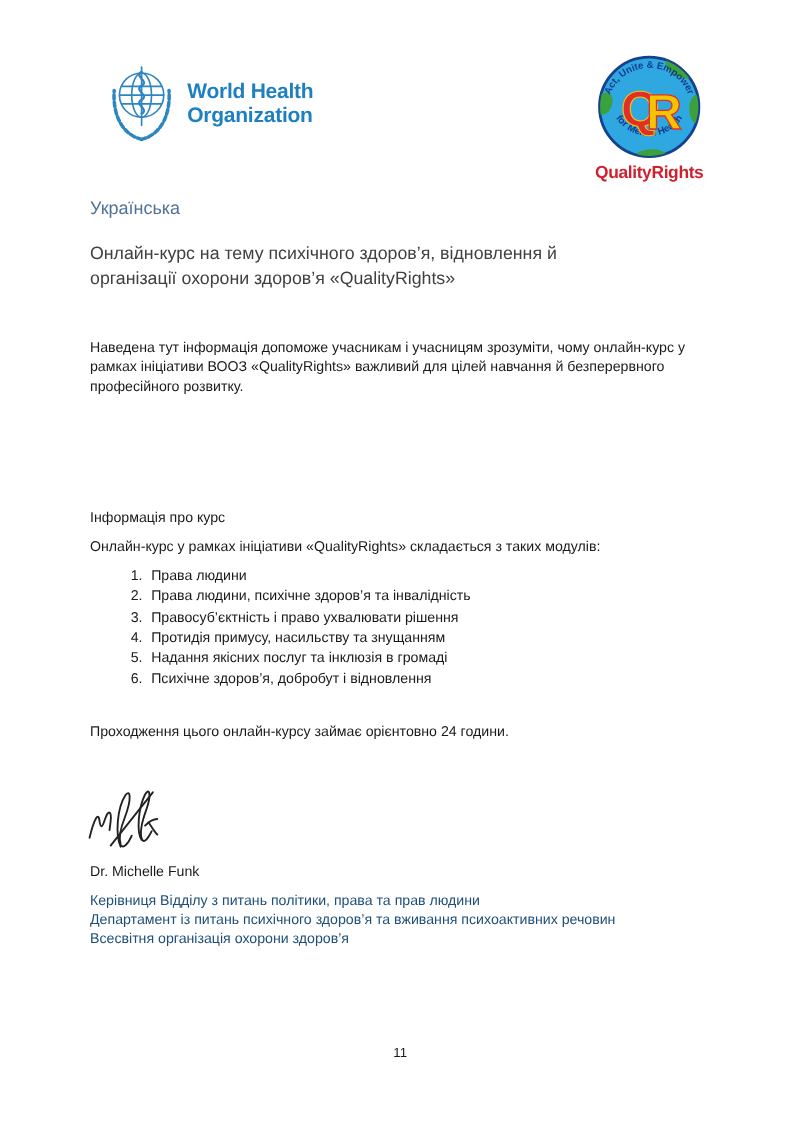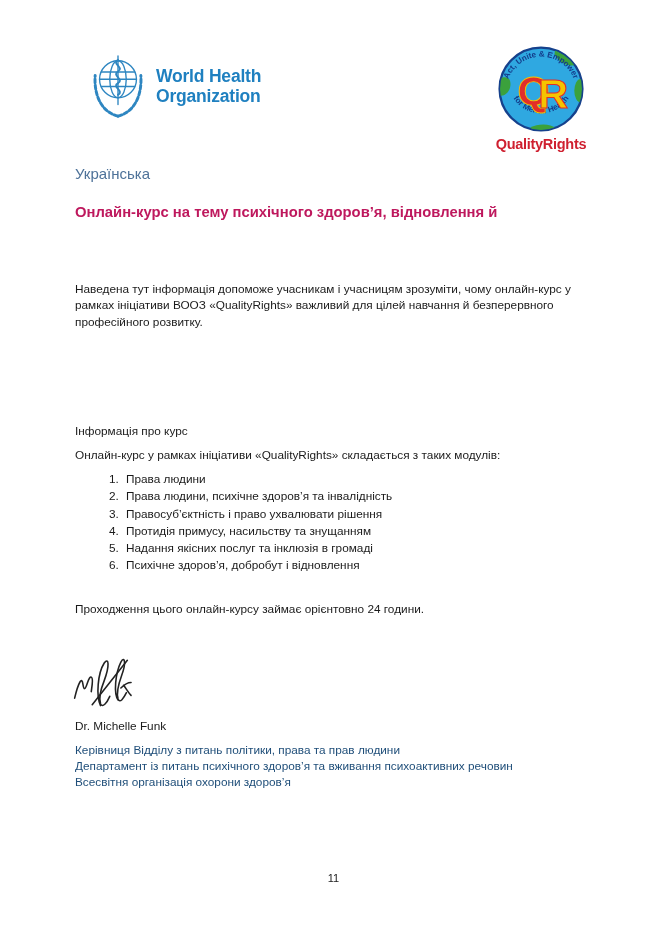--- a/index.html
+++ b/index.html
@@ -14,21 +14,21 @@
   
   .who-logo{position:absolute;left:88px;top:54px;display:flex;align-items:flex-start;}
   .who-emblem{width:60px;height:68px;}
   .who-text{margin-left:8px;margin-top:12px;font-weight:bold;font-size:17.5px;line-height:20px;color:#1f80c0;letter-spacing:-0.2px;}
   .qr-logo{position:absolute;left:495px;top:44px;width:92px;text-align:center;}
   .qr-globe{width:90px;height:90px;display:block;margin:0 auto;}
   .qr-wordmark{margin-top:2px;font-weight:bold;font-size:14.5px;color:#cf2030;letter-spacing:-0.3px;}
 
   
   .lang-label{position:absolute;left:75px;top:165px;font-size:15px;color:#4e7299;}
-  .doc-title{position:absolute;left:75px;top:202px;width:530px;font-weight:bold;font-size:14.8px;line-height:20.6px;color:#be185d;}
+  .doc-title{position:absolute;left:75px;top:202px;width:530px;font-weight:normal;font-size:14.8px;line-height:20.6px;color:#404040;}
   .para{position:absolute;left:75px;width:522px;font-size:11.8px;line-height:16.4px;}
   .p1{top:281px;}
   .p2{top:344px;}
   .bold{font-weight:bold;}
   .section-heading{position:absolute;left:75px;top:424px;font-size:11.8px;font-weight:normal;}
   .modules-intro{position:absolute;left:75px;top:448px;width:522px;font-size:11.8px;}
   .modules-list{position:absolute;left:75px;top:471px;width:500px;margin:0;padding-left:47px;font-size:11.8px;}
   .modules-list li{line-height:17.3px;padding-left:4px;}
   .duration-note{position:absolute;left:75px;top:602px;width:522px;font-size:11.8px;}
 
@@ -86,20 +86,21 @@
       <text x="24" y="68" font-size="46" font-weight="bold" fill="#e22e29" stroke="#f5c400" stroke-width="1">Q</text>
       <text x="47" y="71" font-size="46" font-weight="bold" fill="#f5c400" stroke="#e22e29" stroke-width="1.2">R</text>
     </svg>
     <div class="qr-wordmark">QualityRights</div>
   </div>
 
   <div class="lang-label">Українська</div>
 
   <div class="doc-title">
     <div>Онлайн-курс на тему психічного здоров’я, відновлення й</div>
+    <div>організації охорони здоров’я «QualityRights»</div>
   </div>
 
   <div class="para p1">Наведена тут інформація допоможе учасникам і учасницям зрозуміти, чому онлайн-курс у рамках ініціативи ВООЗ «QualityRights» важливий для цілей навчання й безперервного професійного розвитку.</div>
 
 
   <div class="section-heading">Інформація про курс</div>
   <div class="modules-intro">Онлайн-курс у рамках ініціативи «QualityRights» складається з таких модулів:</div>
 
   <ol class="modules-list">
     <li>Права людини</li>

